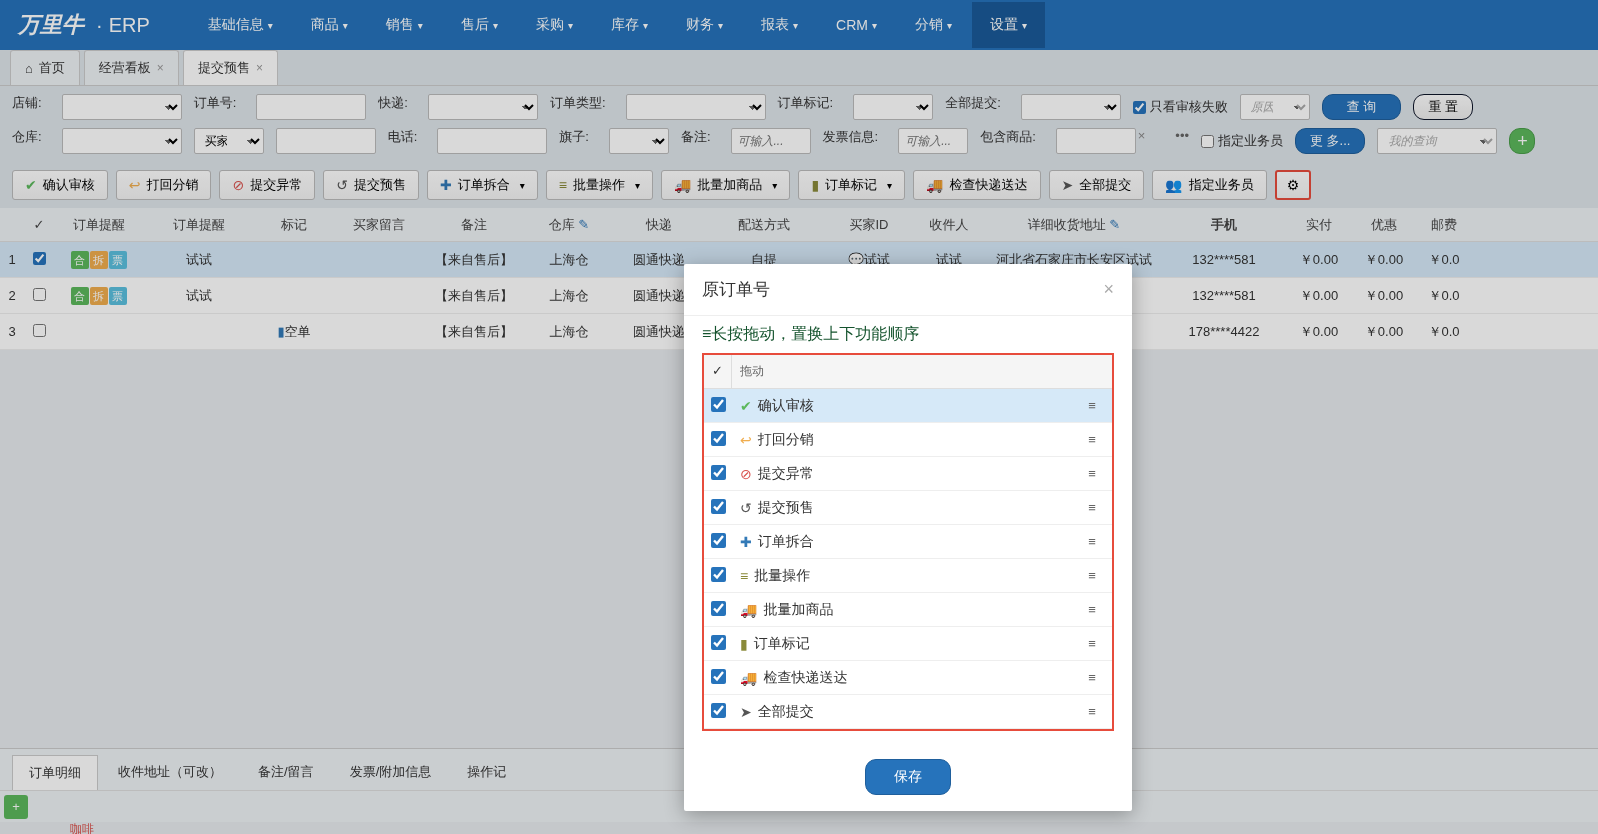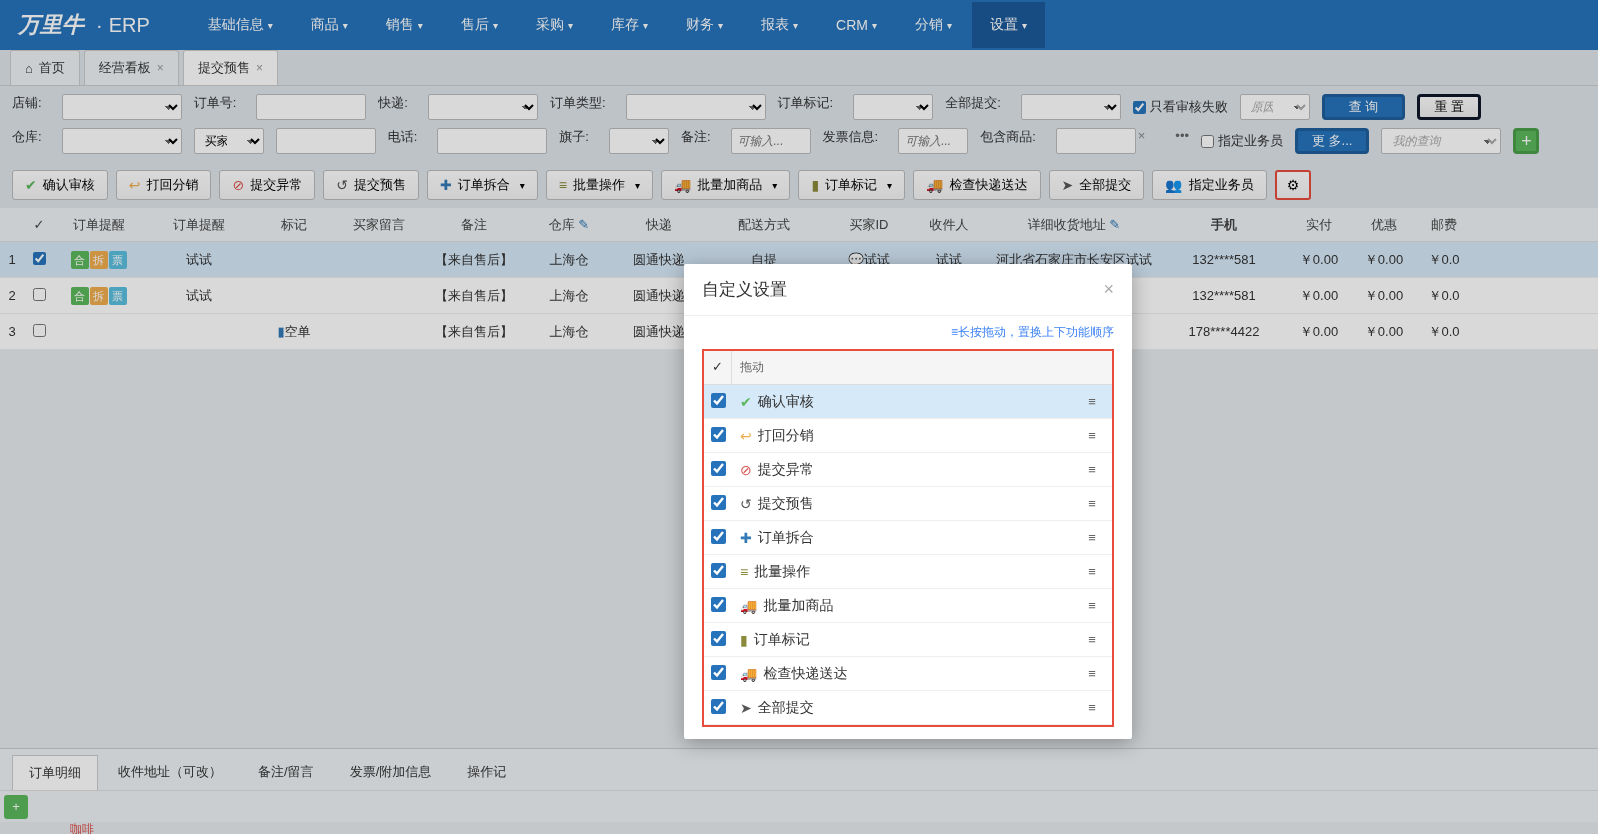--- a/index.html
+++ b/index.html
@@ -18,21 +18,21 @@
 .tab { padding: 8px 14px; border: 1px solid #ccc; border-bottom: none; background: #eef2f5; margin-right: 4px; display: flex; align-items: center; gap: 6px; cursor: pointer; font-size: 13px; border-radius: 3px 3px 0 0; }
 .tab.active { background: #fff; }
 .tab .close { color: #999; font-size: 12px; }
 .tab .home-icon { font-size: 13px; }
 
 .filters { background: #dfe5ea; padding: 8px 12px; display: flex; flex-wrap: wrap; gap: 8px 12px; align-items: center; }
 .filter-group { display: flex; gap: 20px; }
 .filter-label { font-size: 13px; color: #333; }
 .filter-input, .filter-select { height: 26px; border: 1px solid #bbb; background: #fff; padding: 0 6px; font-size: 12px; border-radius: 2px; }
 .filter-select { min-width: 60px; background-image: linear-gradient(45deg, transparent 50%, #666 50%), linear-gradient(135deg, #666 50%, transparent 50%); background-position: calc(100% - 12px) 11px, calc(100% - 8px) 11px; background-size: 4px 4px, 4px 4px; background-repeat: no-repeat; padding-right: 20px; }
-.btn { height: 26px; padding: 0 14px; border: 3px solid #0f172a; background: linear-gradient(#fff, #eee); cursor: pointer; border-radius: 4px; font-size: 13px; display: inline-flex; align-items: center; gap: 4px; }
+.btn { height: 26px; padding: 0 14px; border: 1px solid #0f172a; background: linear-gradient(#fff, #eee); cursor: pointer; border-radius: 11px; font-size: 13px; display: inline-flex; align-items: center; gap: 4px; }
 .btn-primary { background: #2673bb; color: #fff; border-color: #1f5f9c; padding: 0 24px; }
 .btn-green { background: #5cb85c; color: #fff; border-color: #4a9e4a; width: 26px; padding: 0; justify-content: center; font-size: 18px; }
 .checkbox-lbl { display: flex; align-items: center; gap: 4px; font-size: 13px; }
 .checkbox-lbl input { accent-color: #2673bb; }
 
 .toolbar { background: #dfe5ea; padding: 8px 12px; display: flex; gap: 8px; align-items: center; flex-wrap: wrap; }
 .tool-btn { height: 30px; padding: 0 12px; border: 1px solid #bbb; background: linear-gradient(#fff, #f4f4f4); cursor: pointer; border-radius: 3px; font-size: 13px; display: inline-flex; align-items: center; gap: 6px; }
 .tool-btn .ico { font-size: 14px; }
 .gear-btn { border: 2px solid #e74c3c; padding: 0 10px; }
 
@@ -53,21 +53,21 @@
 
 .detail-head { position: absolute; bottom: 12px; left: 0; right: 0; background: #eef2f5; display: flex; height: 32px; align-items: center; padding: 0 4px; font-size: 13px; border-top: 1px solid #ddd; }
 .detail-head .plus { background: #5cb85c; color: #fff; width: 24px; height: 24px; display: flex; align-items: center; justify-content: center; border-radius: 3px; margin-right: 8px; }
 .info-icon { color: #337ab7; font-size: 12px; }
 
 .overlay { position: absolute; inset: 0; background: rgba(0,0,0,0.15); }
 .modal { position: absolute; top: 264px; left: 684px; width: 448px; background: #fff; box-shadow: 0 4px 20px rgba(0,0,0,0.3); border-radius: 2px; }
 .modal-head { padding: 14px 18px; display: flex; justify-content: space-between; align-items: center; border-bottom: 1px solid #eee; }
 .modal-title { font-size: 17px; color: #333; }
 .modal-close { color: #aaa; cursor: pointer; font-size: 18px; }
-.modal-hint { padding: 8px 18px; font-size: 12px; color: #3b82f6; text-align: right; }
+.modal-hint { padding: 8px 18px; font-size: 16px; color: #14532d; }
 .modal-body { padding: 0 18px 12px; }
 .settings-box { border: 2px solid #e74c3c; }
 .settings-head { display: flex; background: #f5f5f5; border-bottom: 1px solid #ddd; }
 .sh-check { width: 28px; text-align: center; padding: 8px 0; border-right: 1px solid #ddd; }
 .sh-name { flex: 1; text-align: center; padding: 8px 0; border-right: 1px solid #ddd; font-size: 13px; }
 .sh-drag { width: 40px; text-align: center; padding: 8px 0; font-size: 12px; color: #666; }
 .settings-row { display: flex; align-items: center; border-bottom: 1px solid #eee; height: 34px; }
 .settings-row.sel { background: #d6e9f8; }
 .sr-check { width: 28px; text-align: center; }
 .sr-check input { accent-color: #2673bb; width: 15px; height: 15px; }
@@ -339,21 +339,21 @@
     </div>
 </div>
 <div class="detail-head">
   <div class="plus">+</div>
 </div>
 <div style="position:absolute;bottom:-4px;left:70px;color:#d9534f;font-size:12px">咖啡</div>
 
 <div class="overlay"></div>
 <div class="modal">
   <div class="modal-head">
-    <span class="modal-title">自定义设置</span>
+    <span class="modal-title">原订单号</span>
     <span class="modal-close">×</span>
   </div>
   <div class="modal-hint">≡长按拖动，置换上下功能顺序</div>
   <div class="modal-body">
     <div class="settings-box">
       <div class="settings-head">
         <div class="sh-check">✓</div>
         <div class="sh-drag">拖动</div>
       </div>
       <div id="settings-rows">
@@ -433,13 +433,16 @@
             <div class="sr-check"><input type="checkbox" checked="" style=""></div>
             <div class="sr-name">
               <span class="c-dark">➤</span>
               <span>全部提交</span>
             </div>
             <div class="sr-drag">≡</div>
           </div>
         </div>
     </div>
   </div>
+  <div class="modal-foot">
+    <button class="btn btn-primary">保存</button>
+  </div>
 </div>
 
 </body></html>

